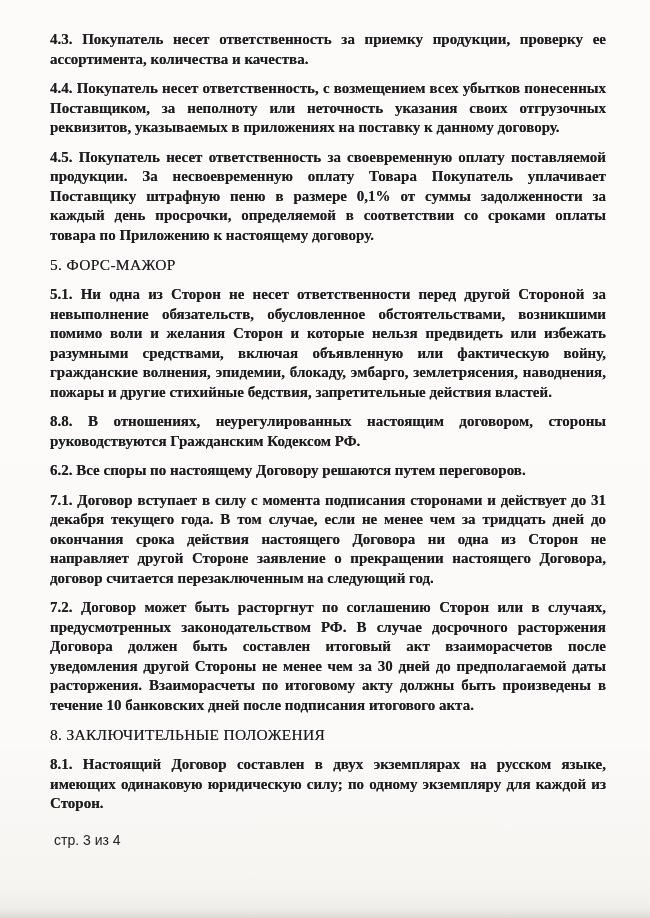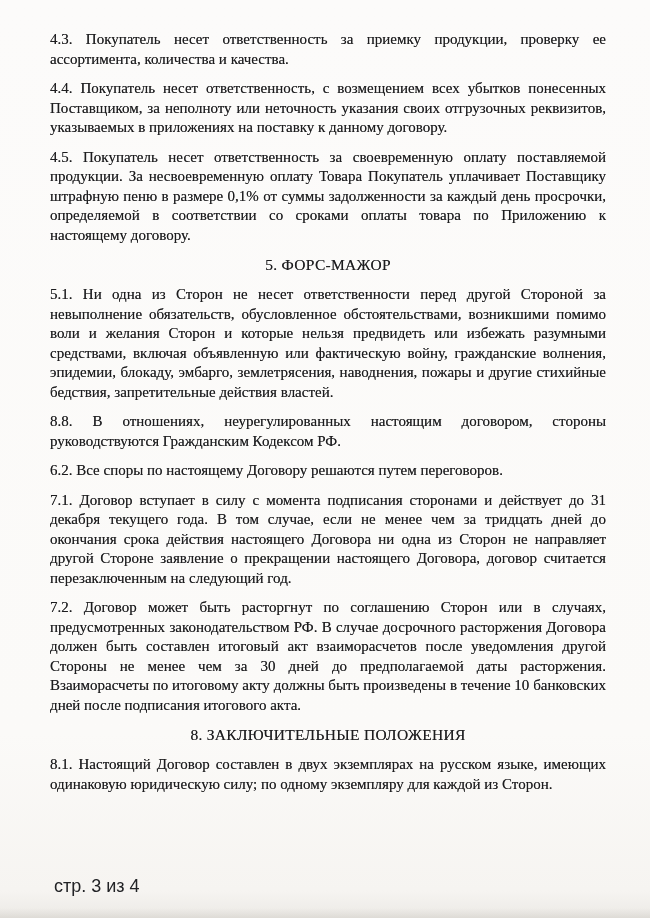--- a/index.html
+++ b/index.html
@@ -35,36 +35,36 @@
     left: 50px;
     width: 556px;
     color: #1d1d1f;
   }
   .content p.clause {
     font-size: 15px;
     line-height: 19.5px;
     text-align: justify;
     margin: 0 0 10px 0;
     text-shadow: 0 0 0.5px rgba(25,25,28,0.65);
+    font-weight: bold;
   }
   .content h2.section-heading {
     font-size: 15.5px;
     line-height: 20px;
     font-weight: 400;
     letter-spacing: 0.3px;
     margin: 9px 0 10px 0;
     text-shadow: 0 0 0.5px rgba(25,25,28,0.65);
-    text-align: center;
   }
   .page-footer {
     position: absolute;
     left: 54px;
-    top: 876px;
+    top: 832px;
     font-family: "Liberation Sans", sans-serif;
-    font-size: 18px;
+    font-size: 14px;
     color: #222326;
   }
 </style>
 </head>
 <body>
 
 <div class="scan-page">
   <div class="content">
 
   <p class="clause">4.3. Покупатель несет ответственность за приемку продукции, проверку ее ассортимента, количества и качества.</p>

